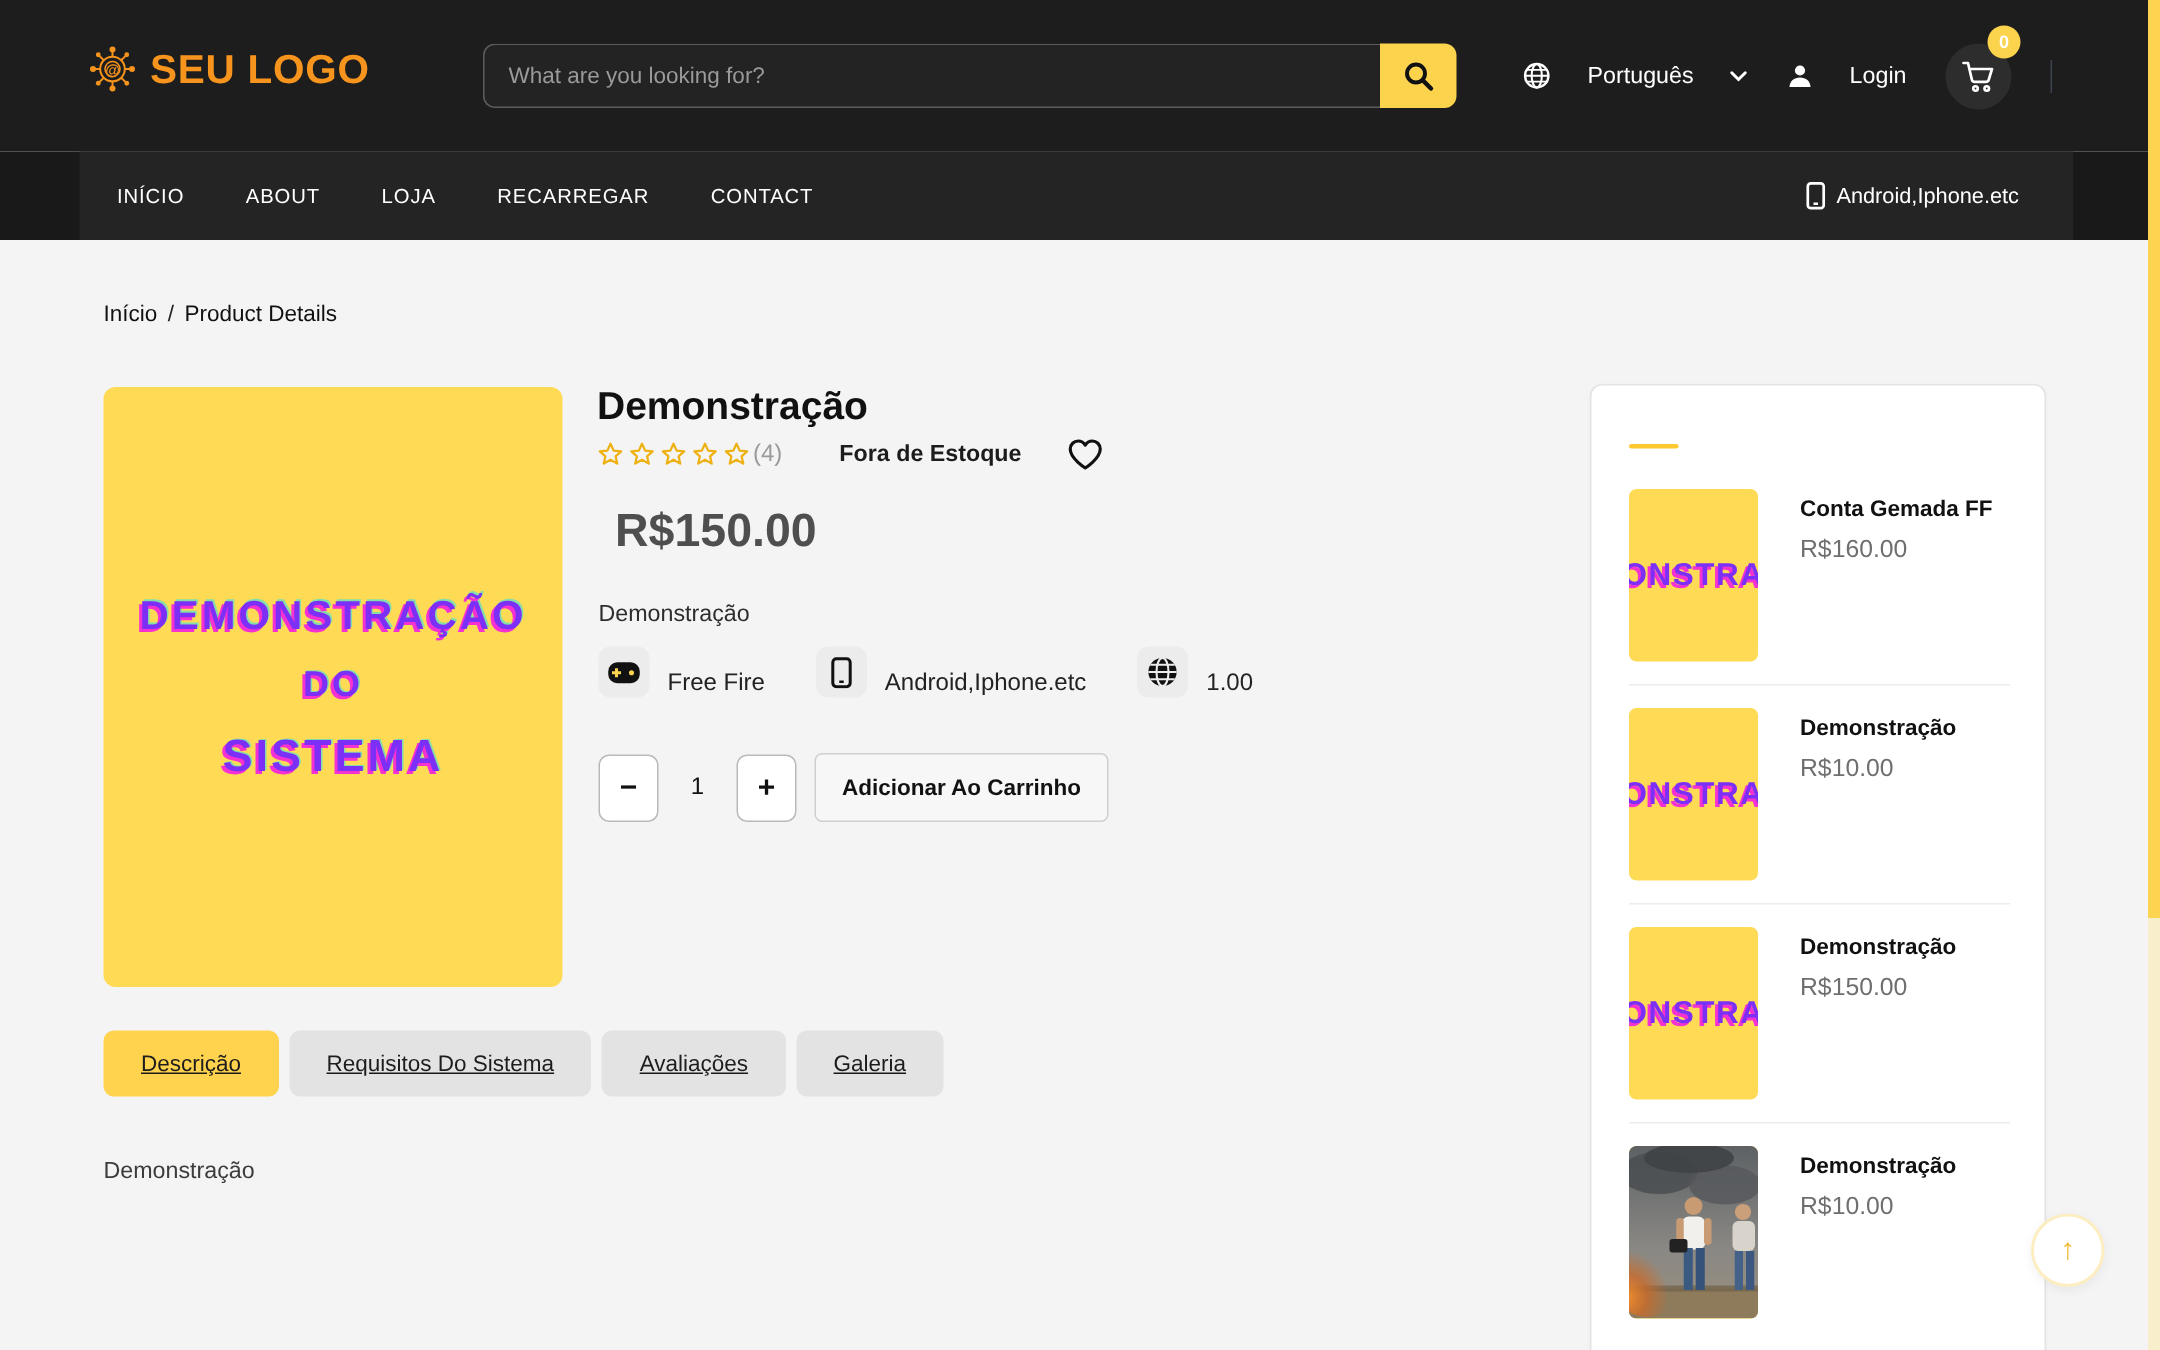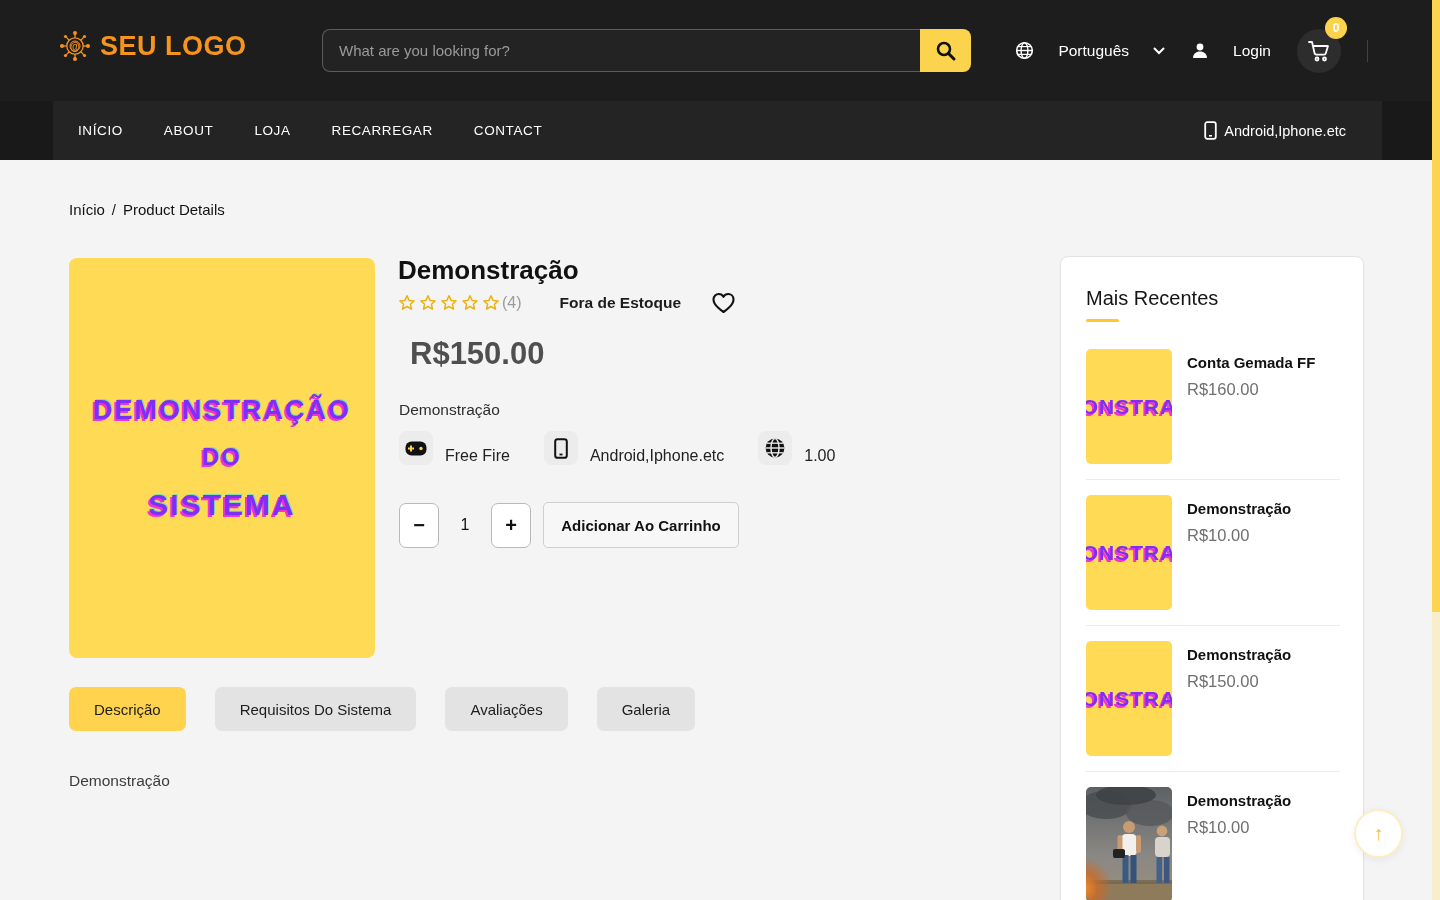--- a/index.html
+++ b/index.html
@@ -73,42 +73,42 @@
   .buy-row { position:absolute; left:399px; top:502px; display:flex; align-items:center; }
   .qty-btn { width:40px; height:45px; background:#fff; border:1px solid #b9b9b9; border-radius:7px;
     font-size:20px; font-weight:bold; color:#111; cursor:pointer; display:flex; align-items:center; justify-content:center;
     font-family:"Liberation Sans", sans-serif; }
   .qty-val { width:52px; text-align:center; font-size:16px; color:#111; }
   .add-cart-btn { margin-left:12px; width:196px; height:46px; background:#f7f7f7; border:1px solid #cfcfcf;
     border-radius:5px; font-size:15px; font-weight:600; color:#111; cursor:pointer;
     font-family:"Liberation Sans", sans-serif; }
 
   
-  .tabs { position:absolute; left:69px; top:687px; display:flex; gap:29px; }
+  .tabs { position:absolute; left:69px; top:687px; display:flex; gap:7px;text-decoration:underline; }
   .tab { height:44px; padding:0 25px; border:none; border-radius:7px; background:#e3e3e3;
     font-size:15px; color:#1d1d1d; cursor:pointer; font-family:"Liberation Sans", sans-serif;
     display:flex; align-items:center; }
   .tab.active { background:#ffd34d; }
   .tab-content { position:absolute; left:69px; top:772px; font-size:15.5px; color:#3c3c3c; }
 
   
   .sidebar { position:absolute; left:1060px; top:256px; width:304px; height:660px; background:#ffffff;
     border:1px solid #e3e3e3; border-radius:8px; padding:30px 23px 0 25px;
     box-shadow:0 1px 3px rgba(0,0,0,0.04); }
   .sb-title { font-size:20px; color:#141414; }
   .sb-underline { width:33px; height:3px; background:#fdc830; border-radius:2px; margin-top:9px; }
   .sb-items { margin-top:27px; }
   .sb-item { display:flex; height:115px; cursor:pointer; }
   .sb-item + .sb-divider { height:1px; background:#ececec; margin:15px 0; }
   .sb-divider + .sb-item { }
   .sb-thumb { width:86px; height:115px; border-radius:5px; background:#ffdb55; overflow:hidden;
     display:flex; align-items:center; justify-content:center; flex-shrink:0; }
   .sb-thumb-text { color:#7b2ff7; font-weight:bold; font-size:21px; letter-spacing:1px;
     text-shadow:-2px 2px 0 #f531d2; white-space:nowrap; }
-  .sb-info { margin-left:15px; padding-top:5px; }
+  .sb-info { margin-left:28px; padding-top:5px; }
   .sb-name { font-size:15px; font-weight:bold; color:#111; }
   .sb-price { font-size:16.5px; color:#6f6f6f; margin-top:9px; }
 
   
   .scroll-top { position:absolute; left:1354px; top:809px; width:49px; height:49px; border-radius:50%;
     background:#ffffff; border:2px solid #fdeec2; box-shadow:0 2px 8px rgba(0,0,0,0.06);
     display:flex; align-items:center; justify-content:center; cursor:pointer;
     color:#f2bc3a; font-size:20px; font-weight:bold; }
   .scrollbar-track { position:absolute; right:0; top:0; width:8px; height:900px; background:#f8eecb; }
   .scrollbar-thumb { position:absolute; right:0; top:0; width:8px; height:612px; background:#fdd44f; cursor:pointer; }
@@ -308,21 +308,20 @@
 
 <div class="tabs">
   <button class="tab active">Descrição</button>
   <button class="tab">Requisitos Do Sistema</button>
   <button class="tab">Avaliações</button>
   <button class="tab">Galeria</button>
 </div>
 <div class="tab-content">Demonstração</div>
 
 <aside class="sidebar">
-  <div class="sb-title">Mais Recentes</div>
   <div class="sb-underline"></div>
   <div class="sb-items">
 
     <div class="sb-item">
       <div class="sb-thumb">
         <span class="sb-thumb-text">DEMONSTRAÇÃO</span>
       </div>
       <div class="sb-info">
         <div class="sb-name">Conta Gemada FF</div>
         <div class="sb-price">R$160.00</div>

